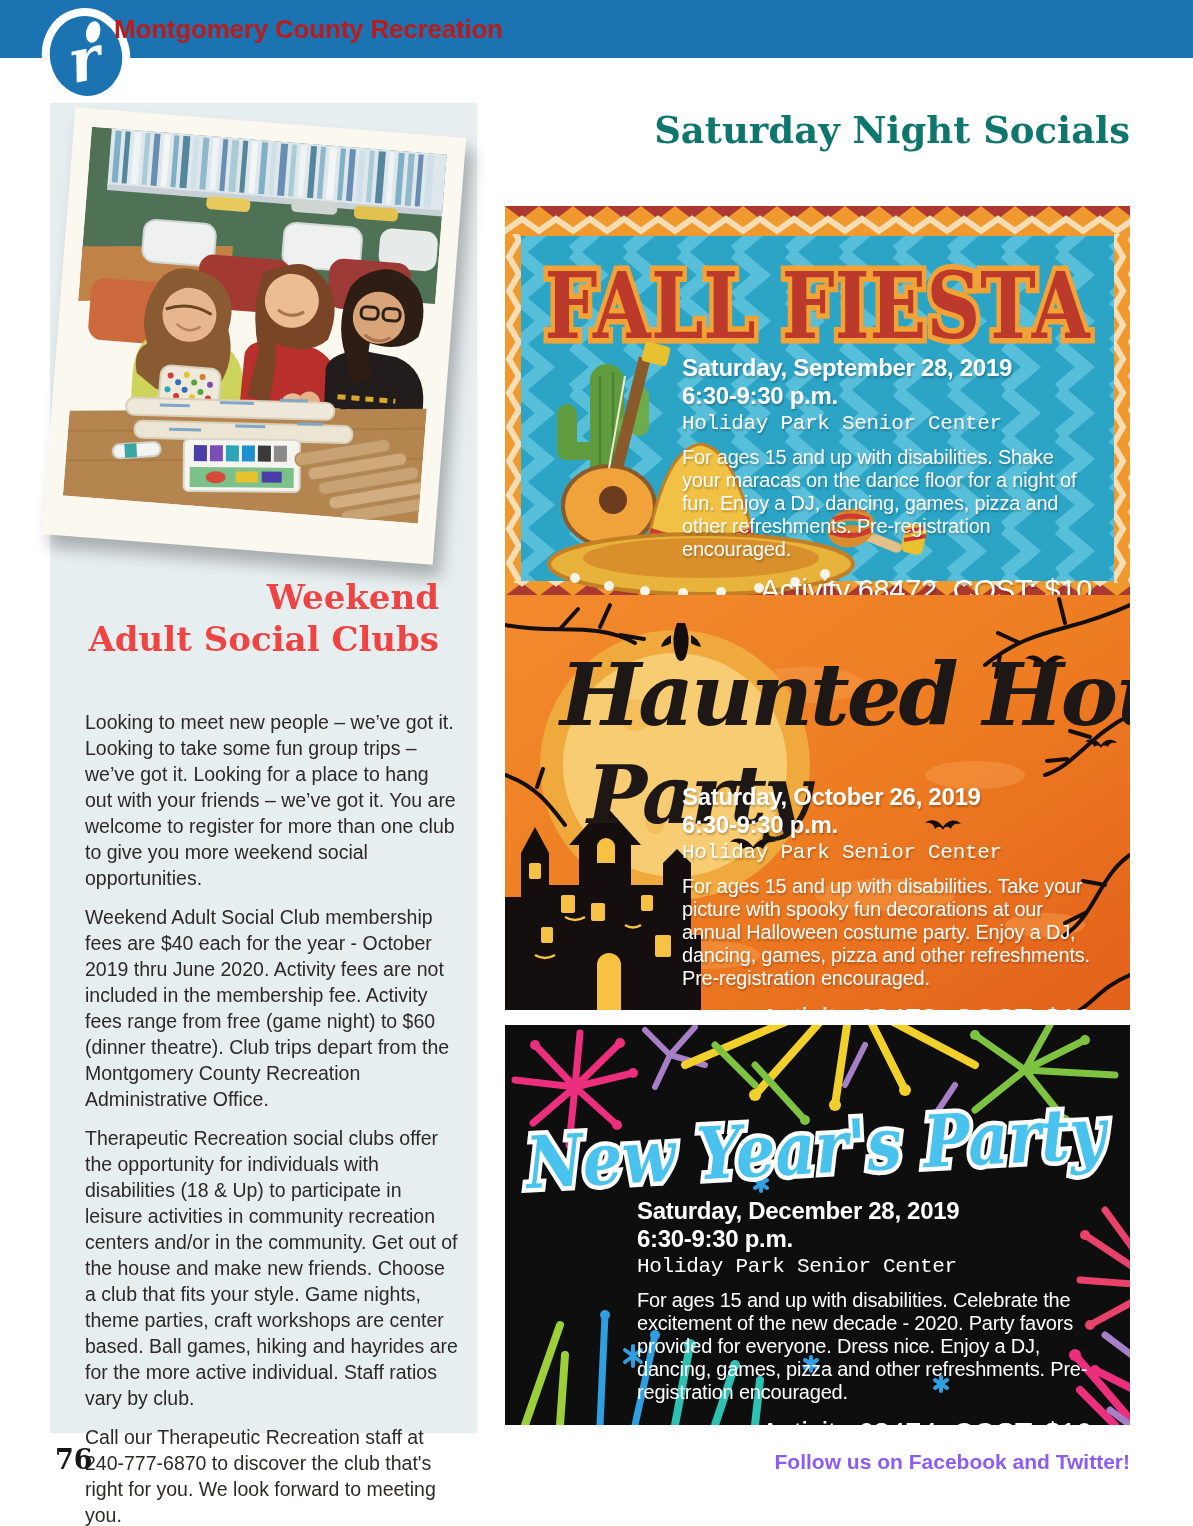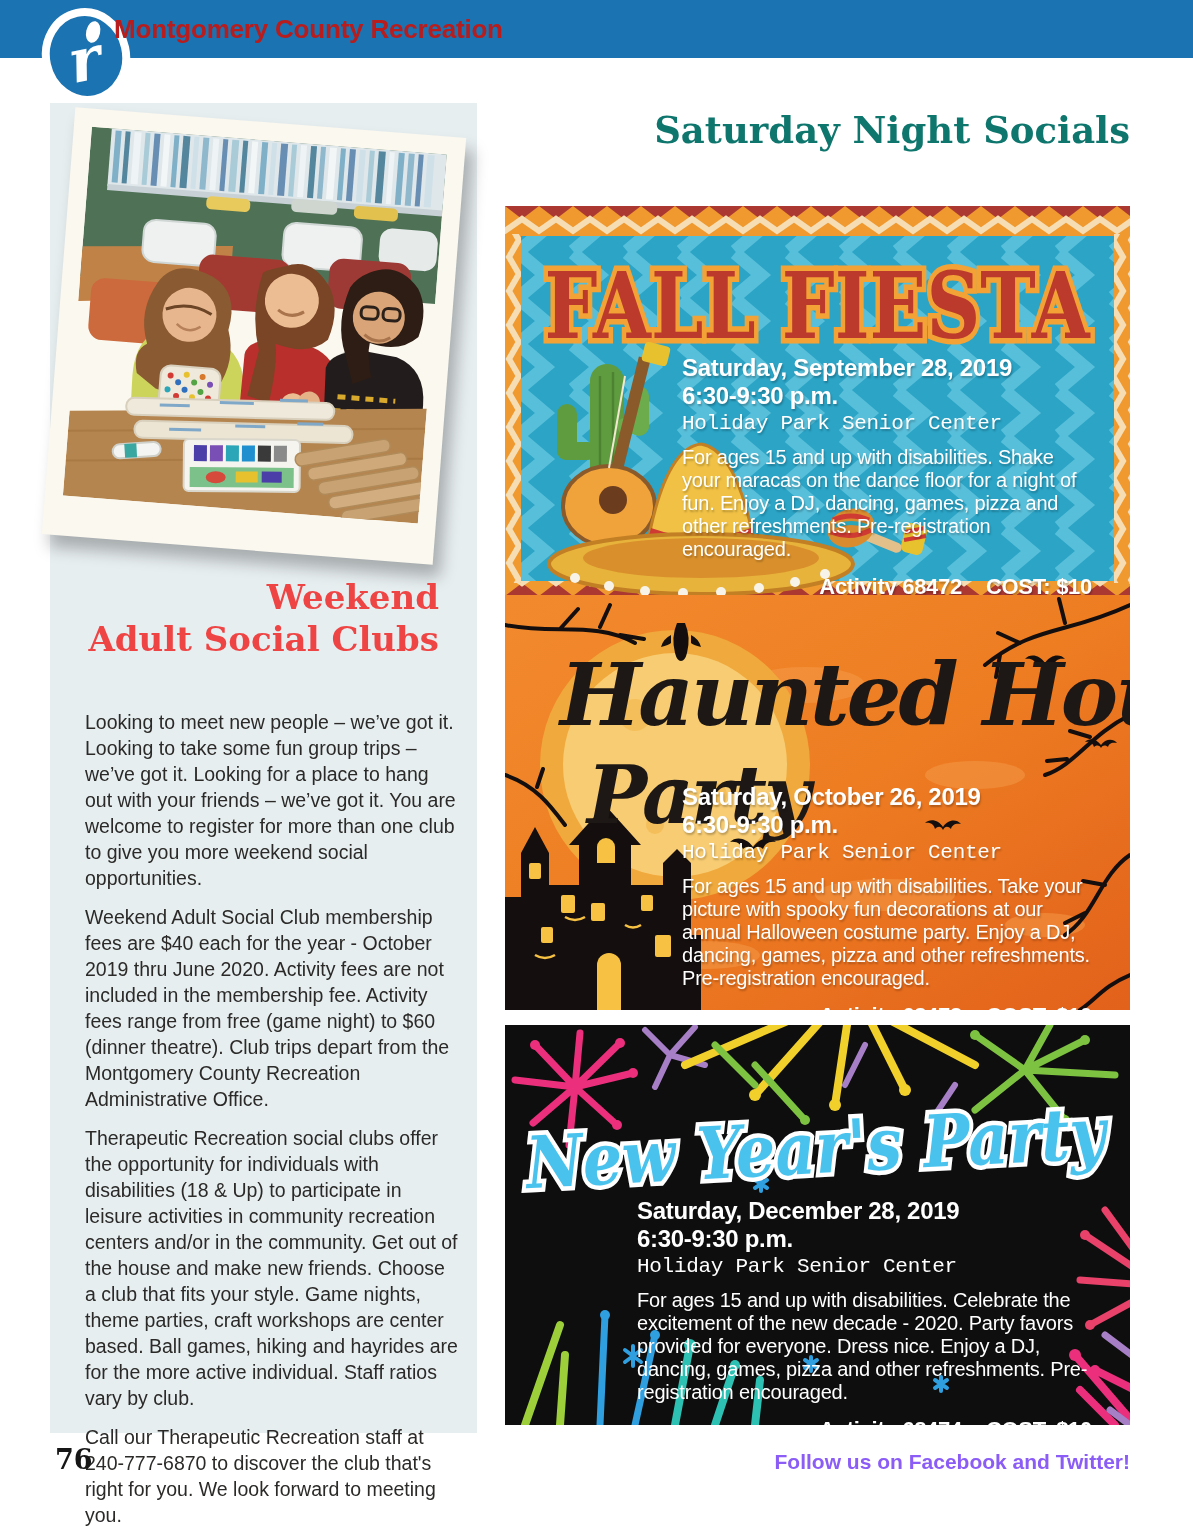--- a/index.html
+++ b/index.html
@@ -37,22 +37,22 @@
   .flyer-newyear{top:1025px;height:400px;background:#0e0e0e;}
 
   .flyer-info{position:absolute;right:38px;width:410px;text-align:left;color:#ffffff;
         text-shadow:1px 2px 2px rgba(0,0,0,0.25);}
   .flyer-fiesta .flyer-info{top:148px;}
   .flyer-haunted .flyer-info{top:188px;margin-left:38px;}
   .flyer-newyear .flyer-info{top:172px;width:455px;text-shadow:none;}
   .f-date{font-size:24px;font-weight:bold;line-height:28px;letter-spacing:-0.3px;}
   .f-loc{font-size:21px;line-height:26px;margin-top:1px;letter-spacing:-0.3px;font-family:Liberation Mono, monospace;}
   .f-desc{font-size:20px;line-height:23px;margin-top:9px;letter-spacing:-0.2px;}
-  .f-activity{margin-top:13px;font-size:22px;font-weight:bold;display:flex;
-        justify-content:flex-end;gap:24px;letter-spacing:-0.3px;}
+  .f-activity{margin-top:13px;font-size:29px;font-weight:normal;display:flex;
+        justify-content:flex-end;gap:16px;letter-spacing:-0.3px;}
 
   
   .page-number{position:absolute;left:55px;top:1444px;color:#161616;
         font-family:"DejaVu Serif","Liberation Serif",serif;font-weight:bold;font-size:27px;}
   .footer-note{position:absolute;left:505px;top:1450px;width:625px;text-align:right;
         color:#8b5cf6;font-weight:bold;font-size:21px;}
 </style>
 </head>
 <body>
 

